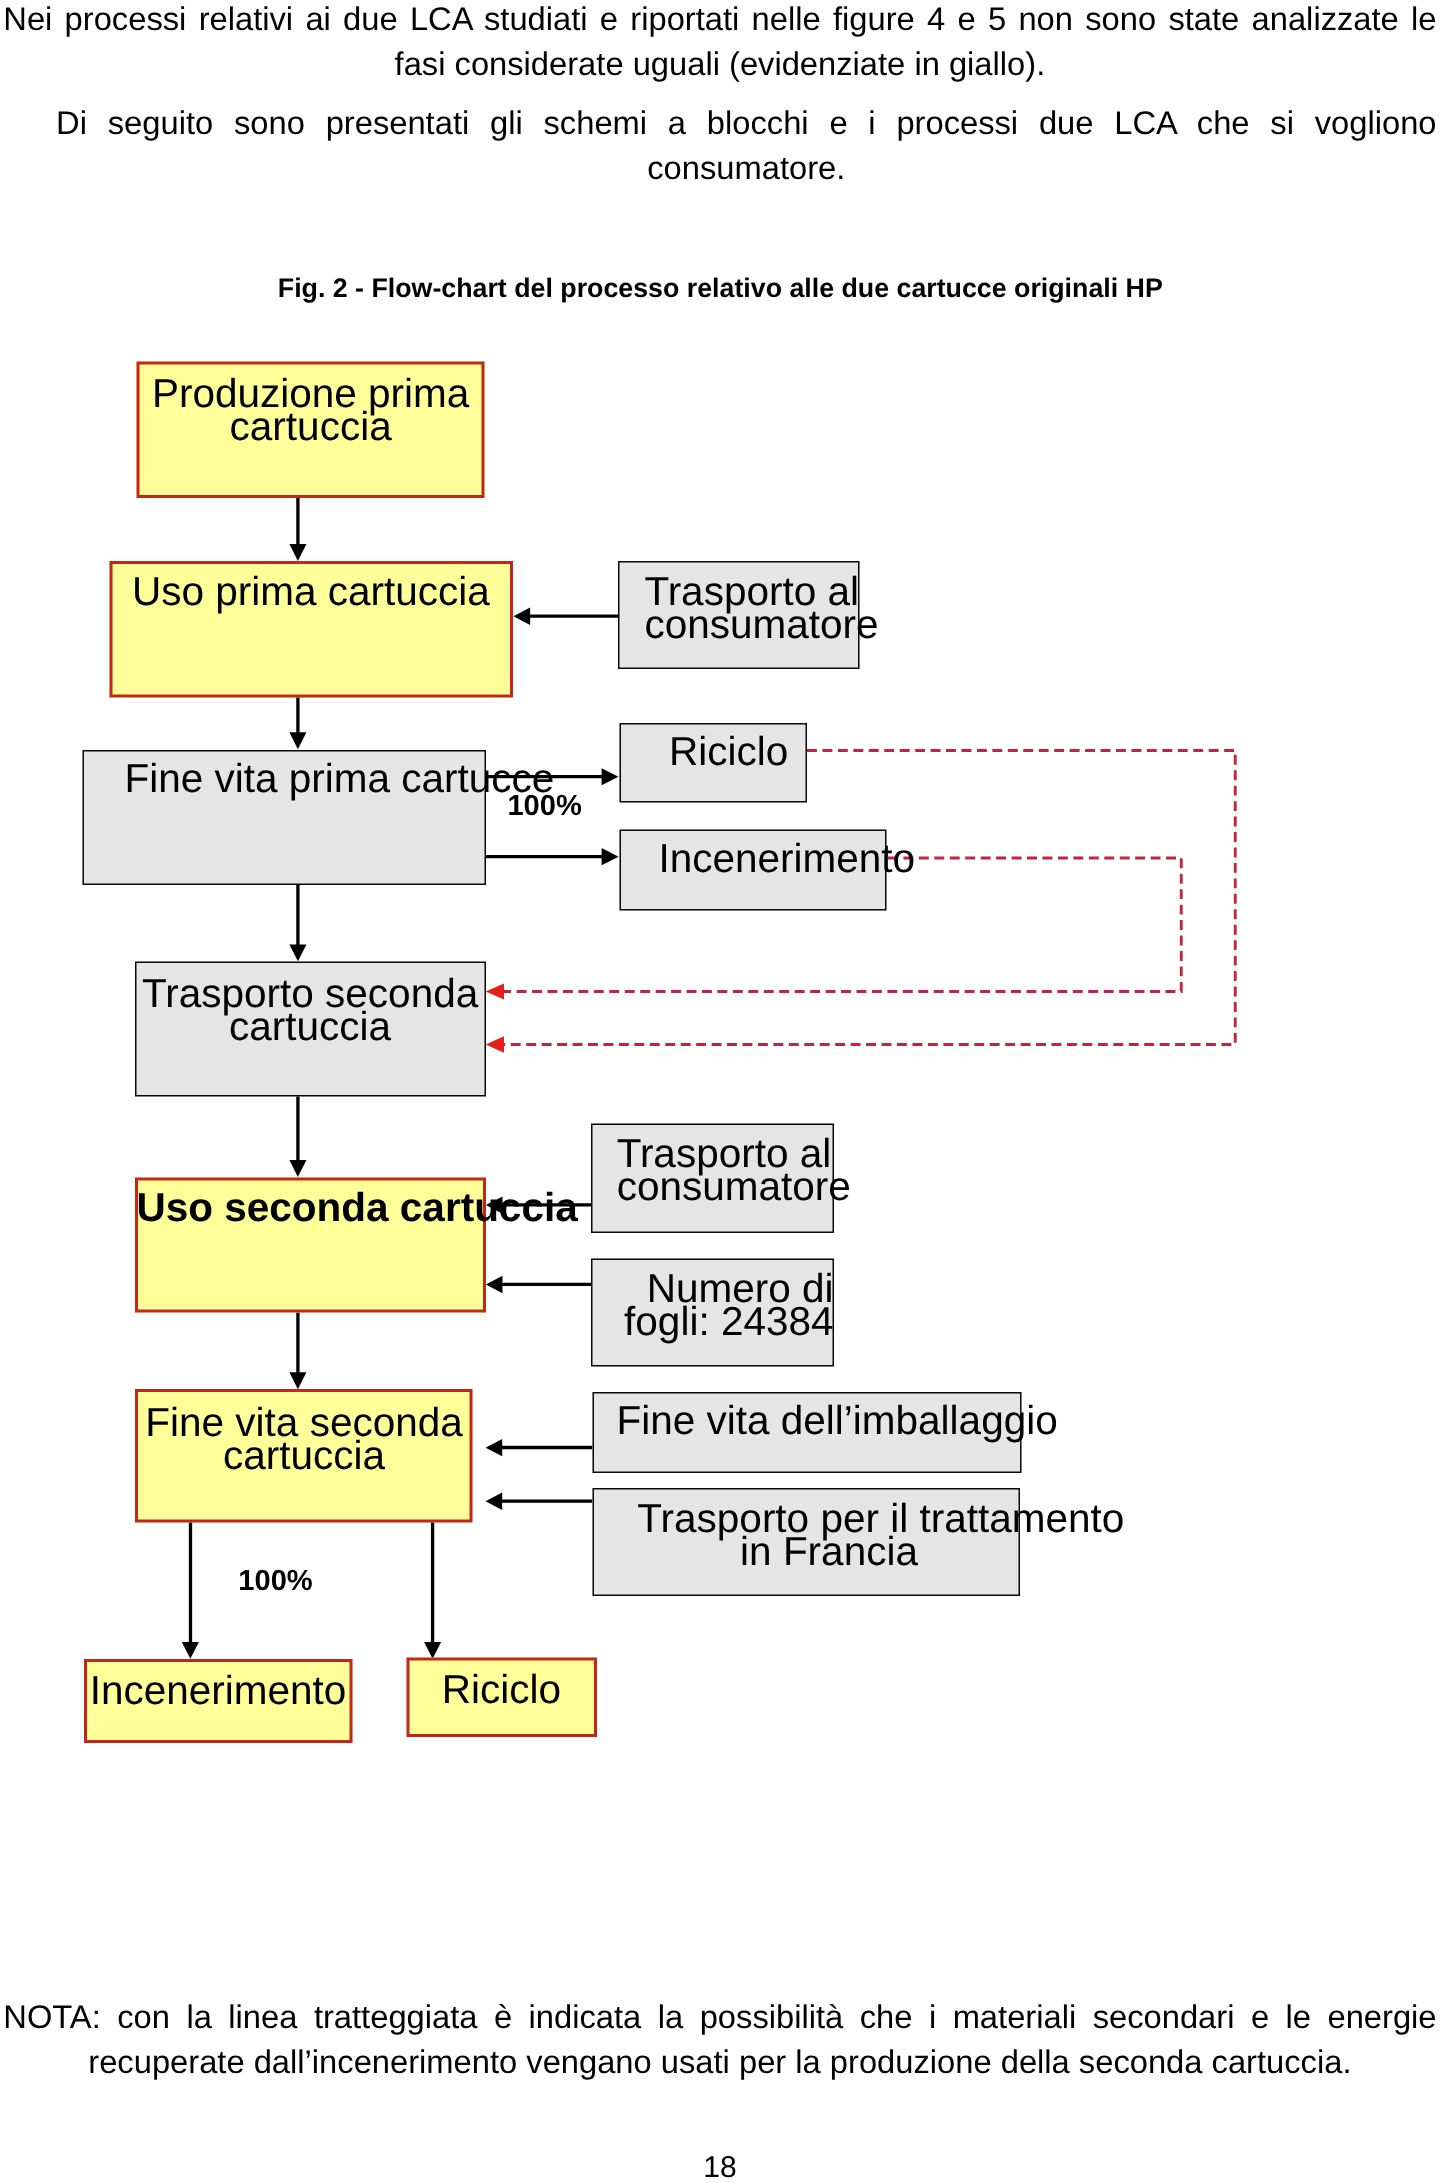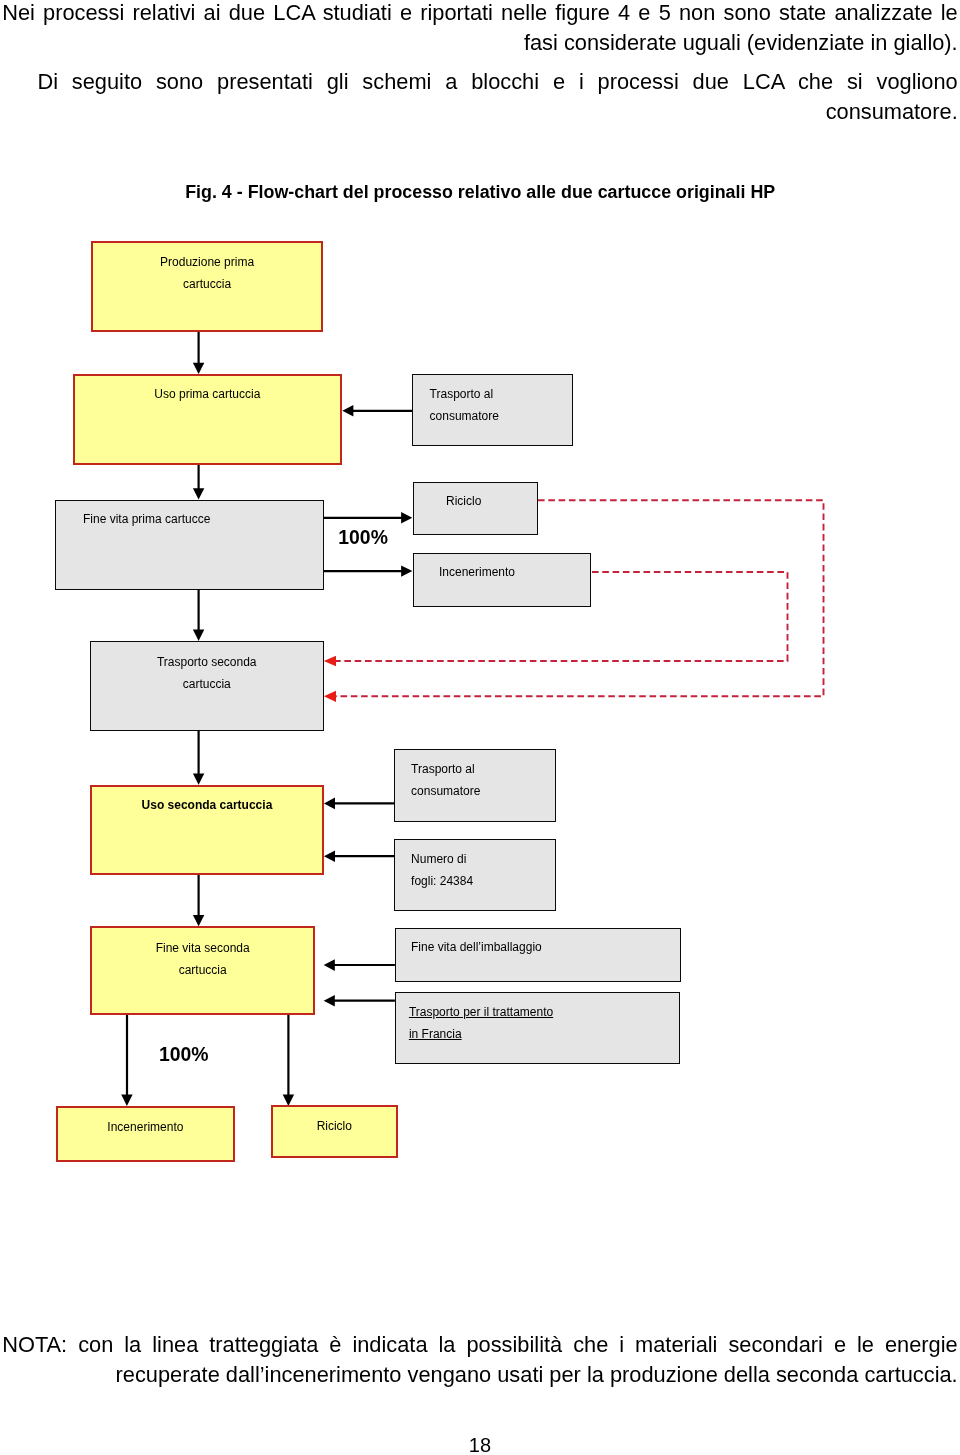--- a/index.html
+++ b/index.html
@@ -3,26 +3,26 @@
 <meta charset="utf-8">
 <title>Flow-chart LCA cartucce</title>
 <style>
   html,body{margin:0;padding:0;background:#ffffff;}
   body{width:960px;height:1455px;position:relative;overflow:hidden;
        font-family:"Liberation Sans", sans-serif;color:#000000;}
   .page{position:absolute;left:0;top:0;width:960px;height:1455px;transform:translateZ(0);}
 
   .para{position:absolute;font-size:21.8px;line-height:30.4px;color:#000;}
   .para .j{display:block;text-align:justify;text-align-last:justify;}
-  .para .l{display:block;text-align:right;}
+  .para .l{display:block;text-align:center;}
 
   .figtitle{position:absolute;font-size:17.85px;font-weight:bold;white-space:nowrap;}
 
   .node{position:absolute;box-sizing:border-box;text-align:center;
-        font-size:12px;line-height:21.8px;}
+        font-size:27px;line-height:21.8px;}
   .node .txt{position:absolute;left:-1px;right:-1px;}
   .node .txt > div{white-space:nowrap;}
   .plain{border:1.8px solid #0a0a0a;background:#e5e5e5;}
   .hl{border:2.1px solid #c1281b;background:#ffff99;}
 
   .lbl{position:absolute;font-size:19.4px;font-weight:bold;white-space:nowrap;
        line-height:19px;}
 
   .pageno{position:absolute;font-size:20px;white-space:nowrap;line-height:20px;}
 
@@ -37,21 +37,21 @@
   <div class="para" style="left:2.2px;top:-2px;width:955.5px;">
     <span class="j">Nei processi relativi ai due LCA studiati e riportati nelle figure 4 e 5 non sono state analizzate le</span>
     <span class="l">fasi considerate uguali (evidenziate in giallo).</span>
   </div>
 
   <div class="para" style="left:37.4px;top:67px;width:920.3px;">
     <span class="j">Di seguito sono presentati gli schemi a blocchi e i processi due LCA che si vogliono</span>
     <span class="l">consumatore.</span>
   </div>
 
-  <div class="figtitle" style="left:185.2px;top:182.3px;">Fig. 4 - Flow-chart del processo relativo alle due cartucce originali HP</div>
+  <div class="figtitle" style="left:185.2px;top:182.3px;">Fig. 2 - Flow-chart del processo relativo alle due cartucce originali HP</div>
 
   <svg class="overlay" viewBox="0 0 960 1455" width="960" height="1455">
     <g fill="none" stroke="#000000" stroke-width="2.2">
 
       <path d="M198.6 330 L198.6 364"></path>
 
       <path d="M198.6 462 L198.6 489"></path>
 
       <path d="M412.3 410.8 L352 410.8"></path>
 
@@ -153,41 +153,41 @@
   </div>
 
   <div class="node plain" style="left:394.1px;top:748.9px;width:161.6px;height:73.1px;">
     <div class="txt" style="top:8.85px;text-align:left;padding-left:17.0px;">
       <div>Trasporto al</div>
       <div>consumatore</div>
     </div>
   </div>
 
   <div class="node plain" style="left:394.1px;top:839.2px;width:161.6px;height:71.8px;">
-    <div class="txt" style="top:9.15px;text-align:left;padding-left:17.0px;">
+    <div class="txt" style="top:9.15px;text-align:right;padding-left:17.0px;">
       <div>Numero di</div>
       <div>fogli: 24384</div>
     </div>
   </div>
 
   <div class="node hl" style="left:90.2px;top:926.2px;width:225px;height:89.3px;">
     <div class="txt" style="top:9.65px;">
       <div>Fine vita seconda</div>
       <div>cartuccia</div>
     </div>
   </div>
 
   <div class="node plain" style="left:394.9px;top:927.6px;width:285.7px;height:54.7px;">
     <div class="txt" style="top:8.25px;text-align:left;padding-left:16.1px;">
       <div>Fine vita dell’imballaggio</div>
     </div>
   </div>
 
   <div class="node plain" style="left:394.9px;top:992.2px;width:285.6px;height:72.0px;">
-    <div class="txt" style="top:9.25px;text-align:left;padding-left:14px;text-decoration:underline;">
+    <div class="txt" style="top:9.25px;text-align:center;padding-left:30px;">
       <div>Trasporto per il trattamento</div>
       <div>in Francia</div>
     </div>
   </div>
 
   <div class="node hl" style="left:55.8px;top:1105.8px;width:179.2px;height:55.8px;">
     <div class="txt" style="top:9.15px;">
       <div>Incenerimento</div>
     </div>
   </div>

